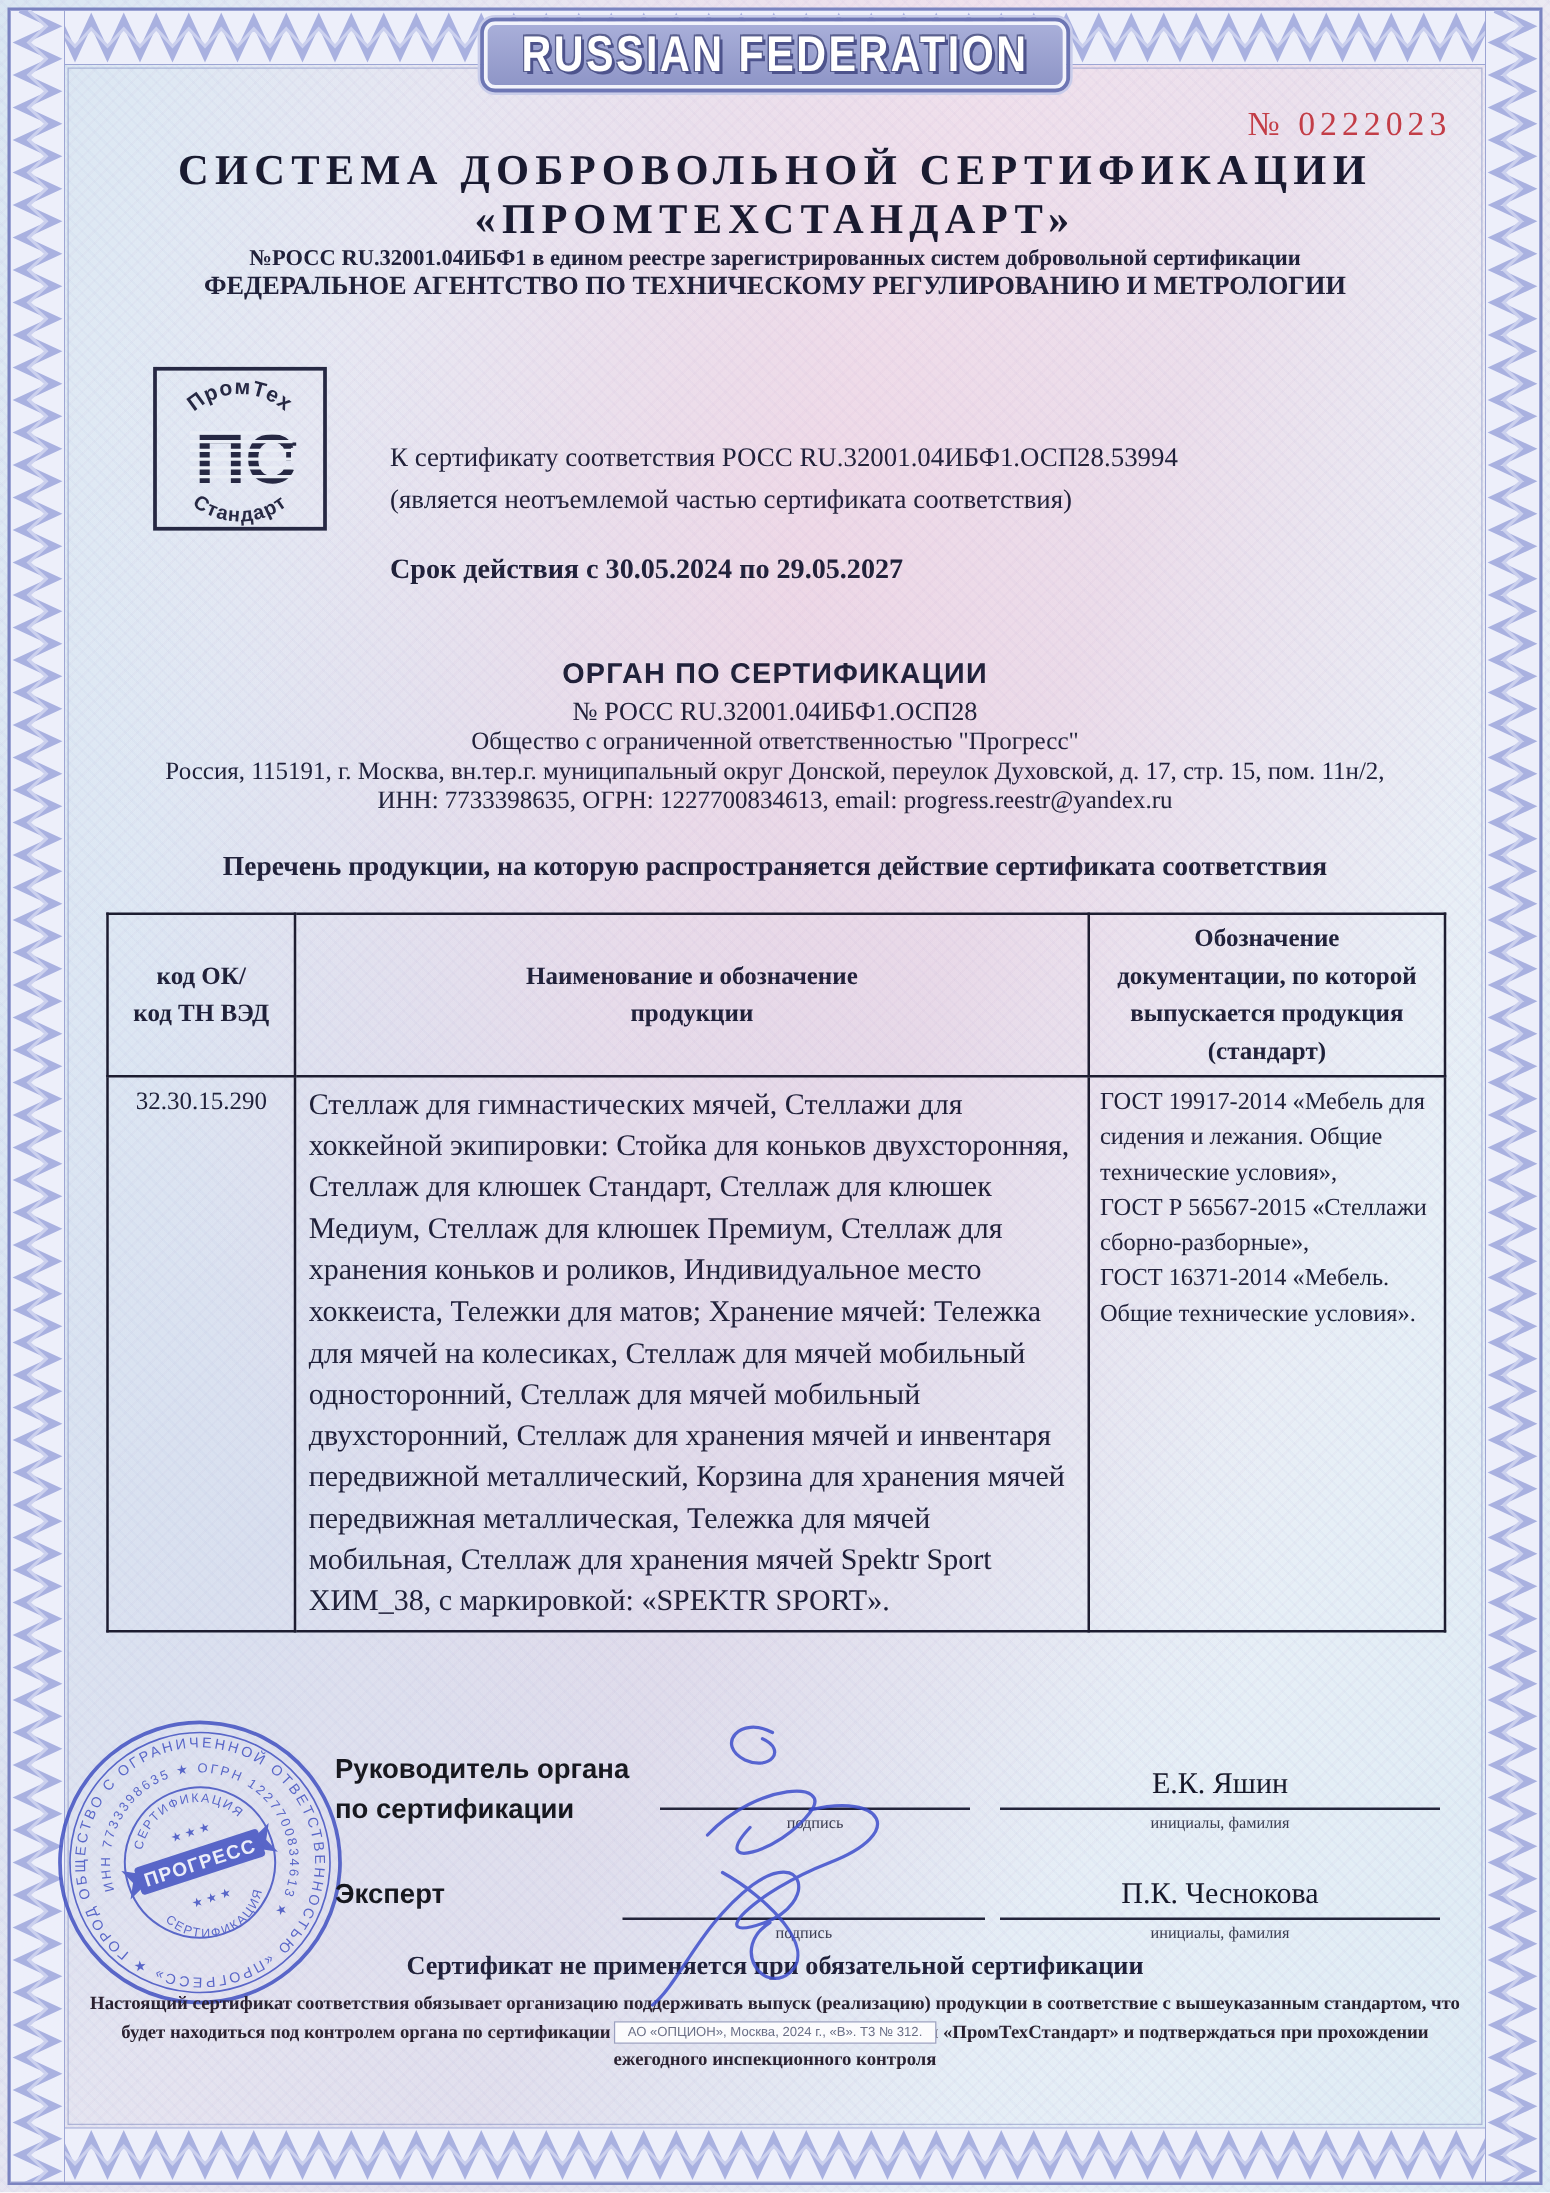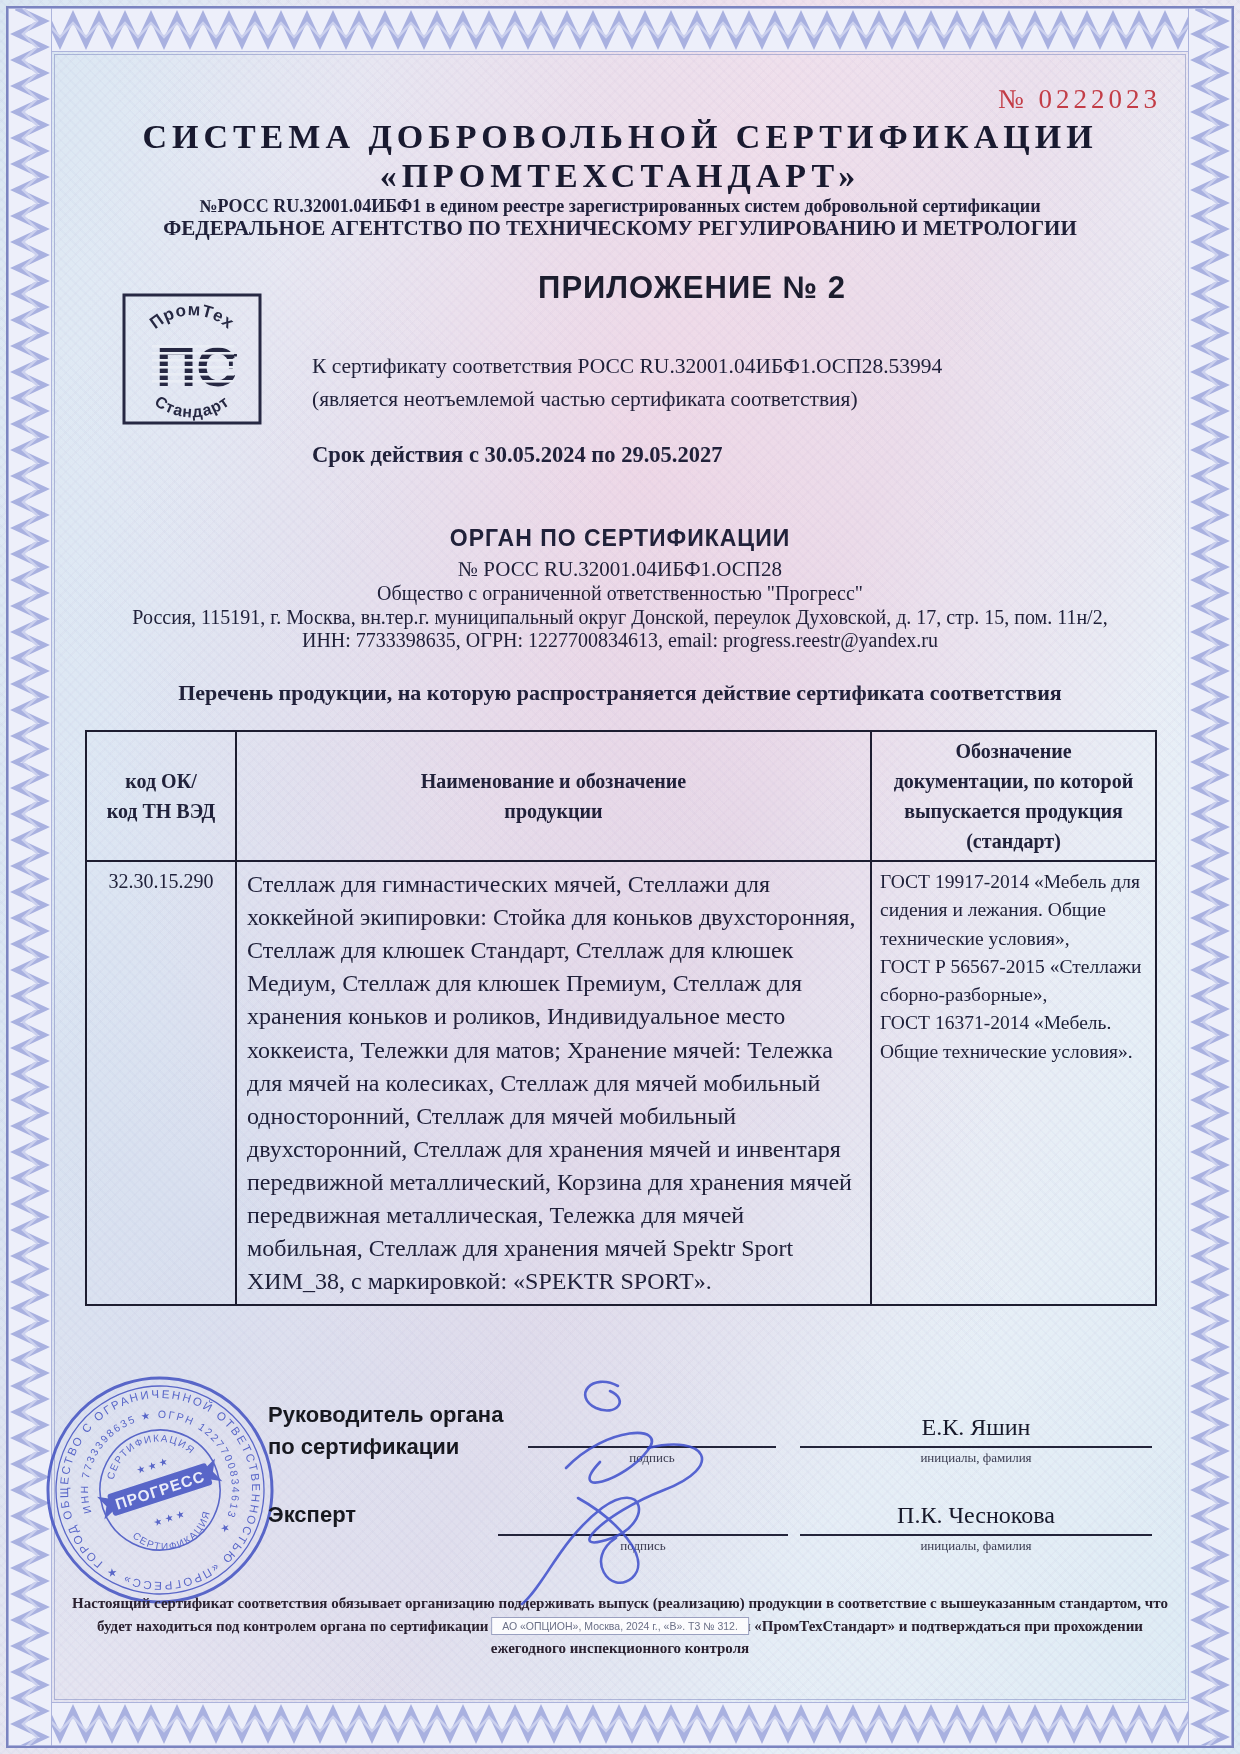--- a/index.html
+++ b/index.html
@@ -88,28 +88,30 @@
       <path class="z2" d="M0 29 L13 15 L26 29 L39 15 L52 29 L65 15 L78 29 L91 15 L104 29 L117 15 L130 29 L143 15 L156 29 L169 15 L182 29 L195 15 L208 29 L221 15 L234 29 L247 15 L260 29 L273 15 L286 29 L299 15 L312 29 L325 15 L338 29 L351 15 L364 29 L377 15 L390 29 L403 15 L416 29 L429 15 L442 29 L455 15 L468 29 L481 15 L494 29 L507 15 L520 29 L533 15 L546 29 L559 15 L572 29 L585 15 L598 29 L611 15 L624 29 L637 15 L650 29 L663 15 L676 29 L689 15 L702 29 L715 15 L728 29 L741 15 L754 29 L767 15 L780 29 L793 15 L806 29 L819 15 L832 29 L845 15 L858 29 L871 15 L884 29 L897 15 L910 29 L923 15 L936 29 L949 15 L962 29 L975 15 L988 29 L1001 15 L1014 29 L1027 15 L1040 29 L1053 15 L1066 29 L1079 15 L1092 29 L1105 15 L1118 29 L1131 15 L1144 29 L1157 15 L1170 29 L1183 15 L1196 29 L1209 15 L1222 29 L1235 15 L1248 29 L1261 15 L1274 29 L1287 15 L1300 29 L1313 15 L1326 29 L1339 15 L1352 29 L1365 15 L1378 29 L1391 15 L1404 29 L1417 15 L1430 29 L1443 15 L1456 29 L1469 15 L1482 29 L1495 15 L1508 29 L1521 15 L1534 29 L1547 15 L1560 29 L1573 15 L1586 29 L1599 15 L1612 29 L1625 15 L1638 29 L1651 15 L1664 29 L1677 15 L1690 29 L1703 15 L1716 29 L1729 15 L1742 29"></path>
   </svg>
   <svg class="band" width="1738" height="44" style="left:1188px;top:8px;transform:rotate(90deg) translateY(-44px);transform-origin:0 0">
     <rect class="bandbg" x="0" y="0" width="1738" height="44"></rect>
       <path class="z1" d="M0 36 L13 8 L26 36 L39 8 L52 36 L65 8 L78 36 L91 8 L104 36 L117 8 L130 36 L143 8 L156 36 L169 8 L182 36 L195 8 L208 36 L221 8 L234 36 L247 8 L260 36 L273 8 L286 36 L299 8 L312 36 L325 8 L338 36 L351 8 L364 36 L377 8 L390 36 L403 8 L416 36 L429 8 L442 36 L455 8 L468 36 L481 8 L494 36 L507 8 L520 36 L533 8 L546 36 L559 8 L572 36 L585 8 L598 36 L611 8 L624 36 L637 8 L650 36 L663 8 L676 36 L689 8 L702 36 L715 8 L728 36 L741 8 L754 36 L767 8 L780 36 L793 8 L806 36 L819 8 L832 36 L845 8 L858 36 L871 8 L884 36 L897 8 L910 36 L923 8 L936 36 L949 8 L962 36 L975 8 L988 36 L1001 8 L1014 36 L1027 8 L1040 36 L1053 8 L1066 36 L1079 8 L1092 36 L1105 8 L1118 36 L1131 8 L1144 36 L1157 8 L1170 36 L1183 8 L1196 36 L1209 8 L1222 36 L1235 8 L1248 36 L1261 8 L1274 36 L1287 8 L1300 36 L1313 8 L1326 36 L1339 8 L1352 36 L1365 8 L1378 36 L1391 8 L1404 36 L1417 8 L1430 36 L1443 8 L1456 36 L1469 8 L1482 36 L1495 8 L1508 36 L1521 8 L1534 36 L1547 8 L1560 36 L1573 8 L1586 36 L1599 8 L1612 36 L1625 8 L1638 36 L1651 8 L1664 36 L1677 8 L1690 36 L1703 8 L1716 36 L1729 8 L1742 36"></path>
       <path class="z2" d="M0 29 L13 15 L26 29 L39 15 L52 29 L65 15 L78 29 L91 15 L104 29 L117 15 L130 29 L143 15 L156 29 L169 15 L182 29 L195 15 L208 29 L221 15 L234 29 L247 15 L260 29 L273 15 L286 29 L299 15 L312 29 L325 15 L338 29 L351 15 L364 29 L377 15 L390 29 L403 15 L416 29 L429 15 L442 29 L455 15 L468 29 L481 15 L494 29 L507 15 L520 29 L533 15 L546 29 L559 15 L572 29 L585 15 L598 29 L611 15 L624 29 L637 15 L650 29 L663 15 L676 29 L689 15 L702 29 L715 15 L728 29 L741 15 L754 29 L767 15 L780 29 L793 15 L806 29 L819 15 L832 29 L845 15 L858 29 L871 15 L884 29 L897 15 L910 29 L923 15 L936 29 L949 15 L962 29 L975 15 L988 29 L1001 15 L1014 29 L1027 15 L1040 29 L1053 15 L1066 29 L1079 15 L1092 29 L1105 15 L1118 29 L1131 15 L1144 29 L1157 15 L1170 29 L1183 15 L1196 29 L1209 15 L1222 29 L1235 15 L1248 29 L1261 15 L1274 29 L1287 15 L1300 29 L1313 15 L1326 29 L1339 15 L1352 29 L1365 15 L1378 29 L1391 15 L1404 29 L1417 15 L1430 29 L1443 15 L1456 29 L1469 15 L1482 29 L1495 15 L1508 29 L1521 15 L1534 29 L1547 15 L1560 29 L1573 15 L1586 29 L1599 15 L1612 29 L1625 15 L1638 29 L1651 15 L1664 29 L1677 15 L1690 29 L1703 15 L1716 29 L1729 15 L1742 29"></path>
   </svg>
   <div id="frame-outer"></div>
   <div id="frame-inner"></div>
 
+  <div id="fed-banner">
+    <span>RUSSIAN FEDERATION</span>
+  </div>
 
   <div class="abs" id="doc-number">№ 0222023</div>
 
   <div class="abs ctr" id="title2">«ПРОМТЕХСТАНДАРТ»</div>
   <div class="abs ctr" id="title1">СИСТЕМА ДОБРОВОЛЬНОЙ СЕРТИФИКАЦИИ</div>
   <div class="abs ctr" id="reg-line">№РОСС RU.32001.04ИБФ1 в едином реестре зарегистрированных систем добровольной сертификации</div>
   <div class="abs ctr" id="agency-line">ФЕДЕРАЛЬНОЕ АГЕНТСТВО ПО ТЕХНИЧЕСКОМУ РЕГУЛИРОВАНИЮ И МЕТРОЛОГИИ</div>
-  <div class="abs" id="appendix">ПРИЛОЖЕНИЕ № 2</div>
 
   <svg id="logo" width="140" height="132" viewBox="0 0 140 132">
     <rect x="2" y="2" width="136" height="128" fill="none" stroke="#262843" stroke-width="3"></rect>
     <defs>
       <path id="logo-arc-top" d="M 24 48 A 54 54 0 0 1 116 48"></path>
       <path id="logo-arc-bot" d="M 18 96 A 62 62 0 0 0 122 96"></path>
     </defs>
     <text class="logo-arc" font-size="17" letter-spacing="1">
       <textPath href="#logo-arc-top" startOffset="50%" text-anchor="middle">ПромТех</textPath>
     </text>
@@ -220,16 +222,17 @@
   <div class="abs caption" style="left:800px;top:1538px;width:352px">инициалы, фамилия</div>
 
   <svg id="sig-overlay" viewBox="0 0 1240 1754">
     <path class="pen" d="M618 1386 C 592 1372, 572 1396, 596 1408 C 616 1417, 630 1400, 610 1391
              M 566 1468 C 606 1426, 668 1424, 648 1450 C 624 1482, 566 1498, 600 1462"></path>
     <path class="pen" d="M648 1448 C 706 1434, 726 1466, 664 1490 C 602 1514, 562 1556, 612 1538
              C 654 1522, 644 1478, 602 1508 C 560 1540, 544 1586, 522 1604
              M 578 1498 C 614 1518, 654 1558, 632 1578 C 610 1596, 584 1558, 616 1538"></path>
   </svg>
 
+  <div class="abs ctr" id="not-applicable">Сертификат не применяется при обязательной сертификации</div>
   <div class="abs" id="footer-note">Настоящий сертификат соответствия обязывает организацию поддерживать выпуск (реализацию) продукции в соответствие с вышеуказанным стандартом, что будет находиться под контролем органа по сертификации системы добровольной сертификации «ПромТехСтандарт» и подтверждаться при прохождении ежегодного инспекционного контроля</div>
   <div class="abs" id="print-info">АО «ОПЦИОН», Москва, 2024 г., «В». Т3 № 312.</div>
 
 </div>
 
 </body></html>

